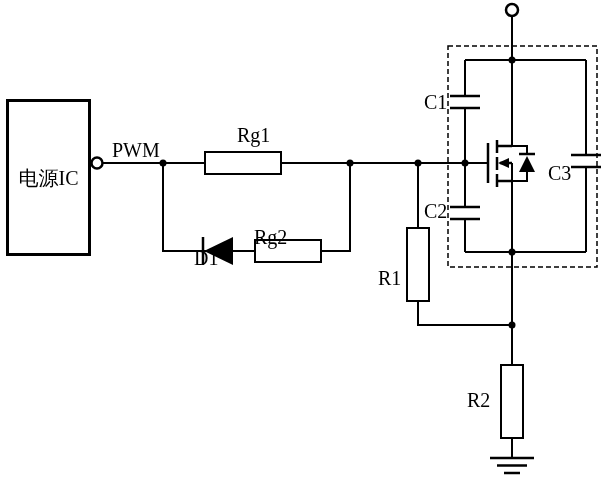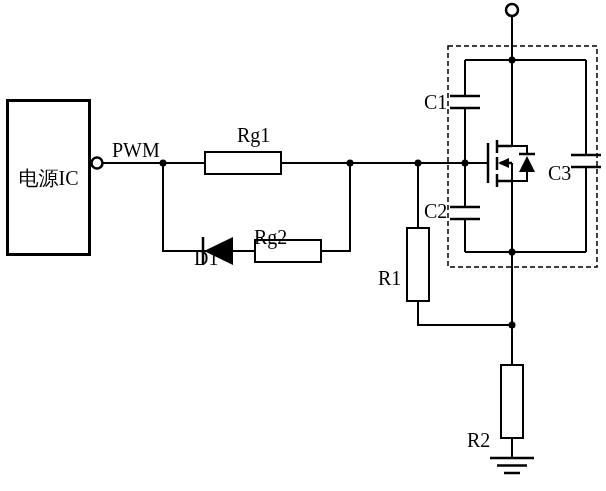--- a/index.html
+++ b/index.html
@@ -40,21 +40,21 @@
     white-space: nowrap;
   }
   #lbl-pwm { left: 112px; top: 139px; }
   #lbl-rg1 { left: 214px; top: 124px; margin-left: 23px; }
   #lbl-d1  { left: 194px; top: 210px; margin-top: 37px; }
   #lbl-rg2 { left: 254px; top: 226px; }
   #lbl-c1  { left: 424px; top: 91px;  }
   #lbl-c2  { left: 424px; top: 200px; }
   #lbl-c3  { left: 548px; top: 162px; }
   #lbl-r1  { left: 378px; top: 267px; }
-  #lbl-r2  { left: 467px; top: 389px; margin-top: 40px; }
+  #lbl-r2  { left: 467px; top: 389px; }
 </style>
 </head>
 <body>
 
 <div class="canvas">
 
   <svg class="schematic-svg" viewBox="0 0 606 491">
 
     <rect x="448" y="46" width="149" height="221" fill="none" stroke="#000" stroke-width="1.5" stroke-dasharray="5,3"></rect>
 

